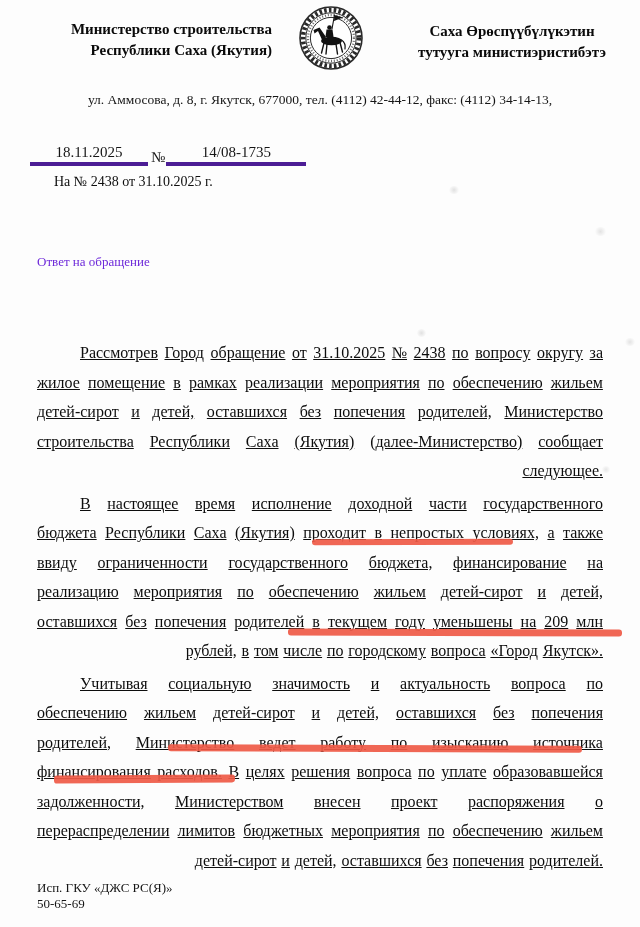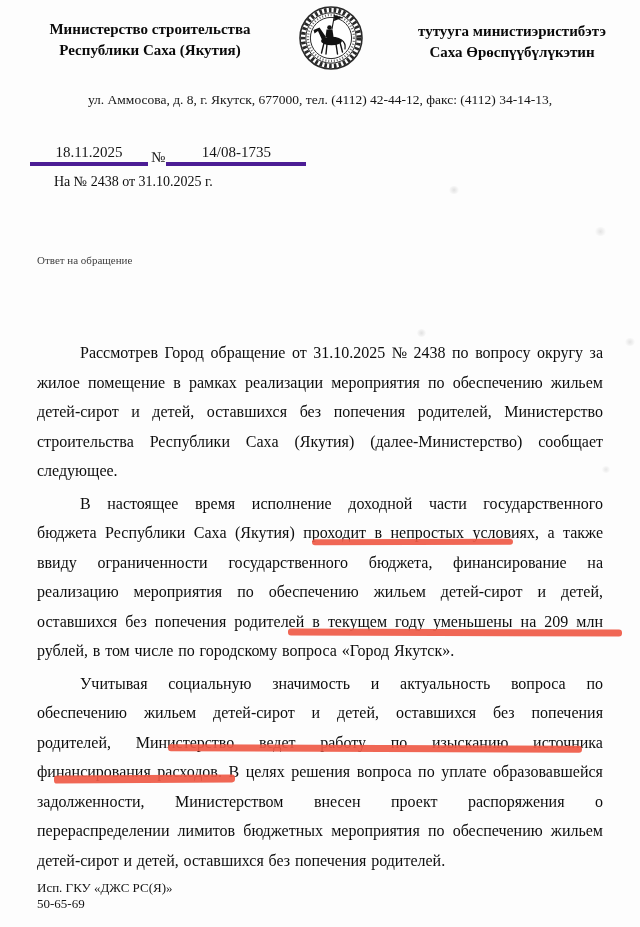--- a/index.html
+++ b/index.html
@@ -1,44 +1,44 @@
 <!DOCTYPE html>
 <html><head>
 <meta charset="utf-8">
 <style>
   html,body{margin:0;padding:0;background:#ffffff;}
   .page{
     position:relative;width:640px;height:927px;background:#fdfdfd;
     font-family:"Liberation Serif","DejaVu Serif",serif;color:#111;overflow:hidden;
   }
   
-  .hdr-left{position:absolute;left:28px;top:19px;width:244px;text-align:center;
+  .hdr-left{position:absolute;left:28px;top:19px;width:244px;text-align:right;
     font-weight:bold;font-size:15px;line-height:21px;color:#0a0a0a;}
   .hdr-right{position:absolute;left:388px;top:21px;width:248px;text-align:center;
     font-weight:bold;font-size:15px;line-height:21px;color:#0a0a0a;}
   .emblem{position:absolute;left:298px;top:4px;width:66px;height:68px;}
   .address{position:absolute;left:0;top:91px;width:100%;text-align:center;
     font-size:13.5px;line-height:17px;color:#151515;}
   
   .refline{position:absolute;left:30px;top:144px;font-size:15px;color:#151515;white-space:nowrap;}
   .refline .blank{display:inline-block;text-align:center;border-bottom:4px solid #4c1d95;
     padding-bottom:1px;vertical-align:bottom;}
   .refline .b1{width:118px;}
   .refline .b2{width:140px;}
   .refline .nsign{display:inline-block;margin:0 1px 0 3px;}
   .replyto{position:absolute;left:54px;top:174px;font-size:14px;color:#0e0e0e;}
-  .subject{position:absolute;left:37px;top:254px;font-size:11px;color:#404040;}
+  .subject{position:absolute;left:37px;top:254px;font-size:13px;color:#6d28d9;}
   
   .body-block{position:absolute;left:37px;top:338px;width:566px;font-size:16px;color:#0d0d0d;}
   .paragraph{margin:0;}
   .paragraph + .paragraph{margin-top:3px;}
-  .line{display:flex;justify-content:space-between;height:29.5px;}
+  .line{display:flex;justify-content:space-between;height:29.5px;text-decoration:underline;}
   .line span{line-height:29.5px;white-space:pre;}
   .line.first{padding-left:43px;}
-  .line.last{justify-content:flex-start;column-gap:4.8px;}
+  .line.last{justify-content:flex-end;column-gap:4.8px;}
   
   .redline{position:absolute;height:6px;border-radius:3px;opacity:.92;}
   
   .footer{position:absolute;left:37px;top:880px;font-size:13px;line-height:15.5px;color:#151515;}
   
   .speck{position:absolute;border-radius:50%;
     background:radial-gradient(circle,rgba(110,110,110,.4),rgba(110,110,110,0) 70%);}
 </style>
 </head>
 <body>
@@ -69,22 +69,22 @@
         <line x1="29" y1="40" x2="28" y2="50"></line>
         <line x1="38" y1="40" x2="39.5" y2="50"></line>
         <line x1="42" y1="38.5" x2="44.5" y2="48"></line>
         <path d="M43.5,36 q4.5,3 3.5,9" stroke-width="1.2"></path>
         <line x1="36.5" y1="11" x2="34" y2="25" stroke-width="1.1"></line>
       </g>
     </svg>
   </div>
 
   <div class="hdr-right">
+    <div>Саха Өрөспүүбүлүкэтин</div>
     <div>тутууга министиэристибэтэ</div>
-    <div>Саха Өрөспүүбүлүкэтин</div>
   </div>
 
   <div class="address">
     <div>ул. Аммосова, д. 8, г. Якутск, 677000, тел. (4112) 42-44-12, факс: (4112) 34-14-13,</div>
   </div>
 
   <div class="refline">
     <span class="blank b1">18.11.2025</span><span class="nsign">№</span><span class="blank b2">14/08-1735</span>
   </div>
 

